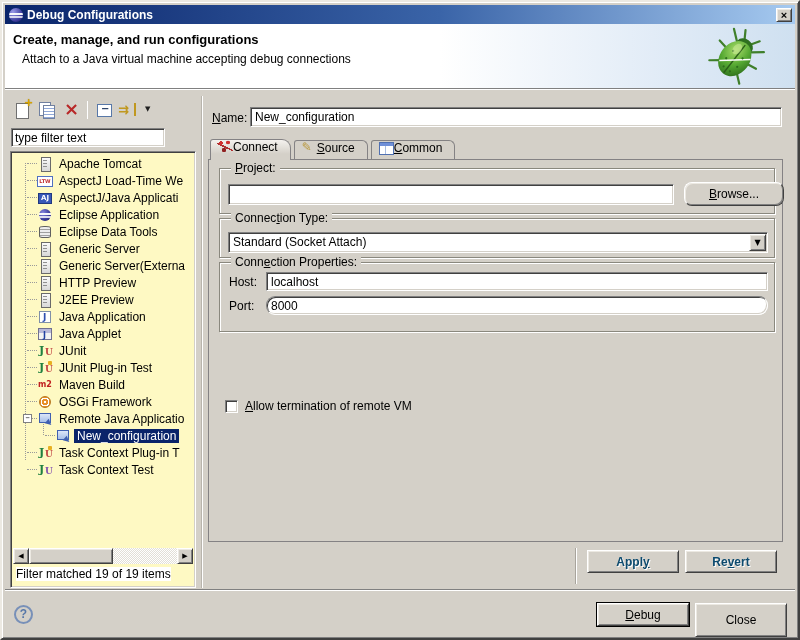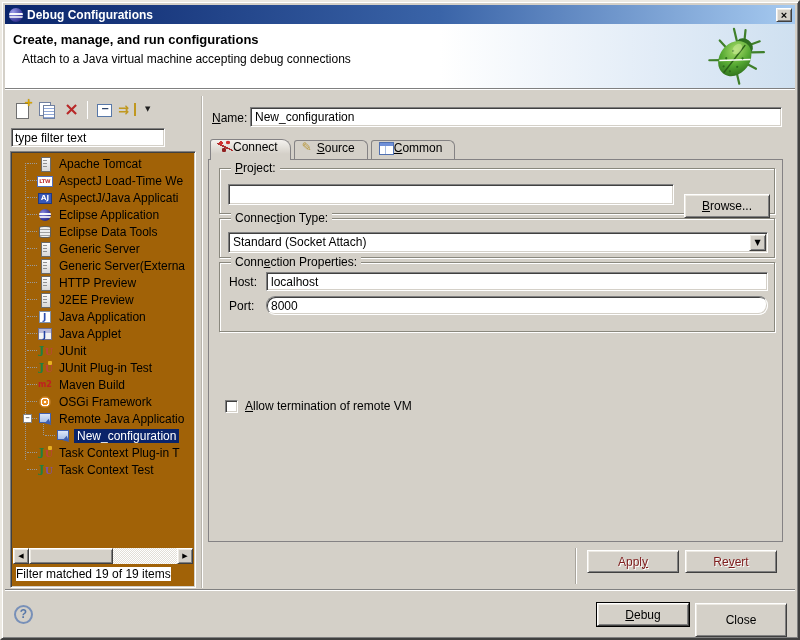--- a/index.html
+++ b/index.html
@@ -13,21 +13,21 @@
   
   .raised { background:#D4D0C8; border:1px solid; border-color:#FFFFFF #404040 #404040 #FFFFFF;
     box-shadow: inset 1px 1px 0 #ECE9E2, inset -1px -1px 0 #808080; }
   .sunken { background:#FFFFFF; border:1px solid; border-color:#808080 #FFFFFF #FFFFFF #808080;
     box-shadow: inset 1px 1px 0 #404040, inset -1px -1px 0 #D4D0C8; }
   .etched-h { height:2px; border-top:1px solid #808080; border-bottom:1px solid #FFFFFF; }
   .btn { position:absolute; font-size:12px; text-align:center; cursor:default;
     background:#D4D0C8; border:1px solid; border-color:#FFFFFF #404040 #404040 #FFFFFF;
     box-shadow: inset 1px 1px 0 #ECE9E2, inset -1px -1px 0 #808080;
     display:flex; align-items:center; justify-content:center; }
-  .btn.disabled { color:#7f1d1d; text-shadow:1px 1px 0 #FFFFFF; }
+  .btn.disabled { color:#0c4a6e; text-shadow:1px 1px 0 #FFFFFF;font-weight:bold; }
   .btn.default { box-shadow: 0 0 0 1px #000000, inset 1px 1px 0 #ECE9E2, inset -1px -1px 0 #808080; }
   u { text-decoration:underline; }
 
   
   .titlebar { position:absolute; left:3px; top:3px; right:3px; height:19px;
     background:linear-gradient(90deg,#0A246A,#3A64A8 55%,#A6CAF0);
     display:flex; align-items:center; padding:0 3px; }
   .title-icon { width:14px; height:14px; border-radius:50%; margin:0 4px 0 1px;
     background: linear-gradient(rgba(255,255,255,0) 5px, rgba(255,255,255,.95) 5px 7px, rgba(255,255,255,0) 7px 8px, rgba(255,255,255,.75) 8px 10px, rgba(255,255,255,0) 10px),
     radial-gradient(circle at 4px 4px,#9a9ae8,#3c3c9c 65%,#1c1c58); }
@@ -64,21 +64,21 @@
     font:bold 10px/14px "DejaVu Sans",sans-serif; color:#203860; }
   [data-icon="filter"] .g::before { content:"⇉"; position:absolute; left:1px; top:2px;
     font:bold 13px/18px "DejaVu Sans",sans-serif; color:#C09820; }
   [data-icon="filter"] .g::after { content:""; position:absolute; right:3px; top:4px; width:2px; height:13px; background:#C09820; }
   [data-icon="menu-arrow"] .g::before { content:"▼"; position:absolute; left:4px; top:5px;
     font:7px/10px "DejaVu Sans",sans-serif; color:#202020; }
 
   .filter-input { position:absolute; left:9px; top:126px; width:154px; height:19px;
     font-size:12px; padding:1px 3px; outline:none; }
 
-  .tree-panel { position:absolute; left:8px; top:149px; width:186px; height:437px; background:#a16207;
+  .tree-panel { position:absolute; left:8px; top:149px; width:186px; height:437px; background:#fef9c3;
     border:1px solid; border-color:#808080 #FFFFFF #FFFFFF #808080;
     box-shadow: inset 1px 1px 0 #404040, inset -1px -1px 0 #D4D0C8; overflow:hidden; }
   .tree-rows { position:absolute; left:2px; top:3px; right:2px; }
   .trow { position:relative; height:17px; display:flex; align-items:center; padding-left:24px;
     white-space:nowrap; overflow:hidden; cursor:default; }
   .trow::before { content:""; position:absolute; left:14px; top:8px; width:10px; border-top:1px dotted #9a9a9a; }
   .trow.child { padding-left:42px; }
   .trow.child::before { left:32px; }
   .vline { position:absolute; border-left:1px dotted #9a9a9a; }
   .vline.root { left:14px; top:11px; height:297px; }
@@ -160,21 +160,21 @@
                 linear-gradient(90deg, rgba(0,0,0,0) 0 5px, #A8BCE0 5px 6px, rgba(0,0,0,0) 6px),
                 #FFFFFF; }
 
   .tab-content { position:absolute; left:0; top:63px; width:575px; height:383px;
     border:1px solid #848284; border-top:none; }
 
   .group { position:absolute; border:1px solid #8A887E; box-shadow: inset 1px 1px 0 #FFFFFF, 1px 1px 0 #FFFFFF; }
   .legend { position:absolute; top:-8px; left:11px; background:#D4D0C8; padding:0 4px; }
   .group-project { left:10px; top:9px; width:556px; height:46px; }
   .project-input { position:absolute; left:8px; top:15px; width:446px; height:21px; font-size:12px; padding:1px 4px; outline:none; }
-  .browse-btn { left:464px; top:25px; width:86px; height:24px; }
+  .browse-btn { left:464px; top:13px; width:100px; height:24px;border-radius:8px; }
   .group-ctype { left:10px; top:59px; width:556px; height:40px; }
   .combo { position:absolute; left:8px; top:13px; width:540px; height:21px; }
   .combo-text { position:absolute; left:4px; top:2px; right:22px; }
   .combo-btn { position:absolute; right:1px; top:1px; width:17px; height:17px; font:8px/16px "DejaVu Sans",sans-serif; }
   .group-cprops { left:10px; top:103px; width:556px; height:70px; }
   .host-label { position:absolute; left:9px; top:12px; }
   .host-input { position:absolute; left:46px; top:9px; width:502px; height:19px; font-size:12px; padding:1px 4px; outline:none; }
   .port-label { position:absolute; left:9px; top:36px; }
   .port-input { position:absolute; left:46px; top:33px; width:502px; height:19px; font-size:12px; padding:1px 4px; outline:none;border-radius:9px; }
 

